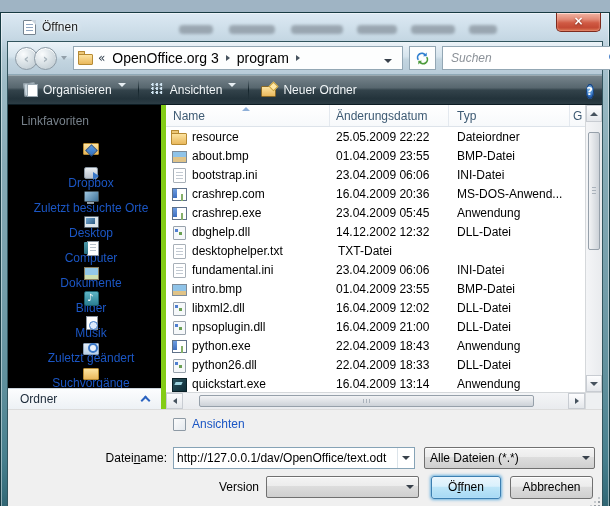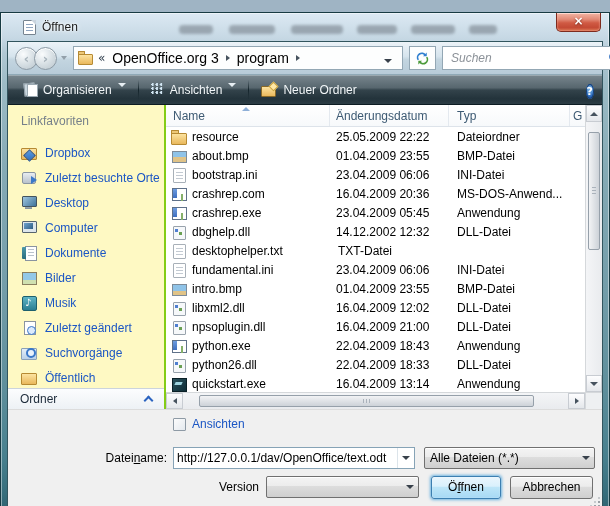--- a/index.html
+++ b/index.html
@@ -67,24 +67,24 @@
   .nf-icon::after{content:"";position:absolute;left:0;top:3px;width:13px;height:9px;background:linear-gradient(180deg,#fce3a0,#e9b85c);border:1px solid #8a6a28;border-radius:1px;}
   .nf-icon::before{content:"";position:absolute;right:0;top:0;width:5px;height:5px;background:#ffe9a8;border:1px solid #caa23c;transform:rotate(45deg);z-index:1;}
   .tb-right{margin-left:auto;}
   .help-icon{width:16px;height:16px;border-radius:50%;background:radial-gradient(circle at 35% 30%,#7fb9e8,#2f6fc0 70%,#1d4f96 100%);
     border:1px solid #173f78;color:#fff;font:bold 11px/15px "DejaVu Sans",sans-serif;text-align:center;}
 
   
   .main{flex:1;display:flex;min-height:0;background:#fff;}
 
   
-  .sidebar{flex:0 0 158px;border-right:2px solid #84cc16;display:flex;flex-direction:column;background:#fef9c3;}
+  .sidebar{flex:0 0 158px;border-right:5px solid #84cc16;display:flex;flex-direction:column;background:#000000;}
   .sb-header{padding:9px 0 8px 13px;font-size:12px;color:#76808a;}
   .sb-list{flex:1;overflow:hidden;padding-top:4px;}
-  .sb-item{display:flex;align-items:center;gap:8px;height:25px;padding-left:13px;color:#1b56c4;font-size:12px;cursor:default;}
+  .sb-item{display:flex;align-items:center;gap:20px;height:25px;padding-left:13px;color:#1b56c4;font-size:12px;cursor:default;flex-direction:column;}
   .sb-footer{height:21px;border-top:1px solid #ccd4dc;background:linear-gradient(180deg,#fcfdfe,#edf1f5);
     display:flex;align-items:center;padding:0 12px;font-size:12px;color:#1d2b3a;}
   .chev-up{width:7px;height:7px;border-left:2px solid #2a63c0;border-top:2px solid #2a63c0;transform:rotate(45deg);margin-left:auto;margin-top:3px;}
 
   
   .si{width:16px;height:15px;position:relative;flex:0 0 16px;}
   .si-dropbox::after,.si-public::after{content:"";position:absolute;left:0;top:3px;width:14px;height:10px;background:linear-gradient(180deg,#fce3a0,#e9b85c);border:1px solid #b68a33;border-radius:1px;}
   .si-dropbox::before{content:"";position:absolute;left:4px;top:6px;width:7px;height:7px;background:linear-gradient(135deg,#5a9ae0,#2f6fc0);transform:rotate(45deg);z-index:1;border:1px solid #1d4f96;}
   .si-recent::after{content:"";position:absolute;left:1px;top:2px;width:12px;height:10px;background:linear-gradient(180deg,#e8edf1,#b9c2cc);border:1px solid #8a96a2;border-radius:2px;}
   .si-recent::before{content:"";position:absolute;right:0;bottom:1px;border-top:4px solid transparent;border-bottom:4px solid transparent;border-left:6px solid #3a78c8;z-index:1;}

